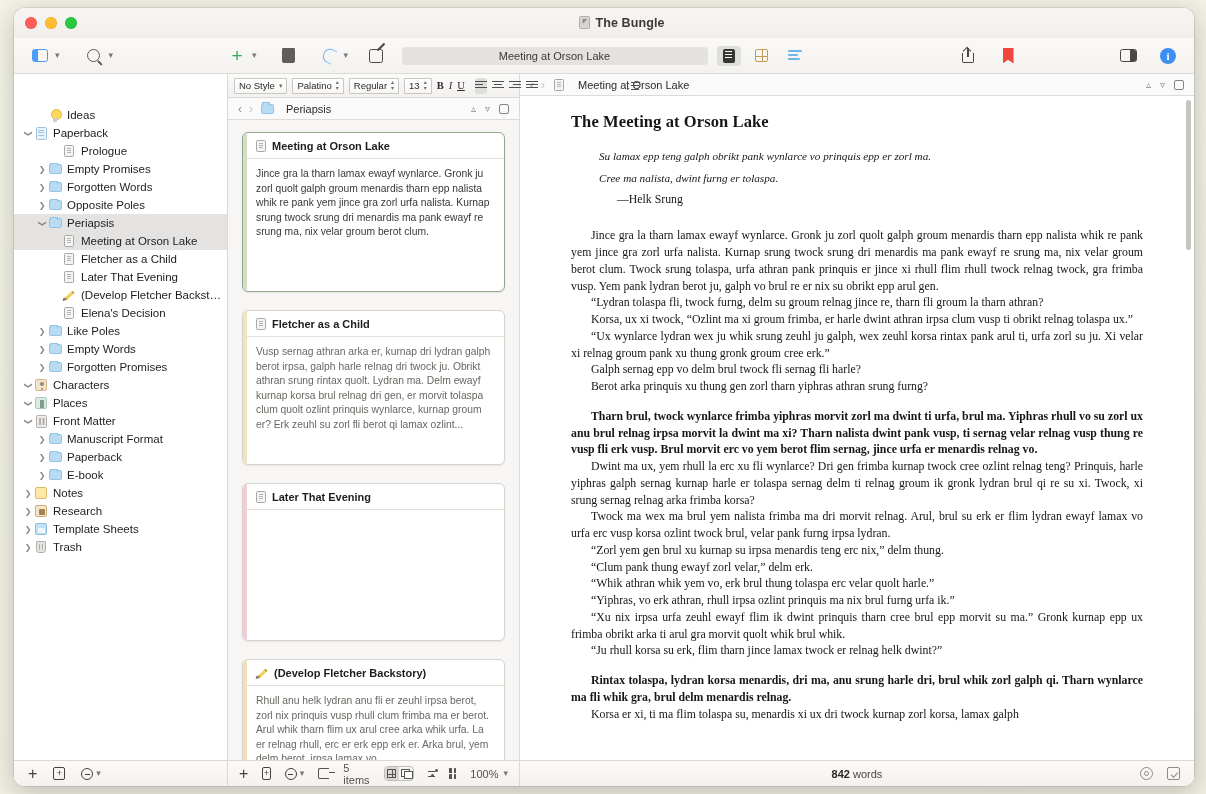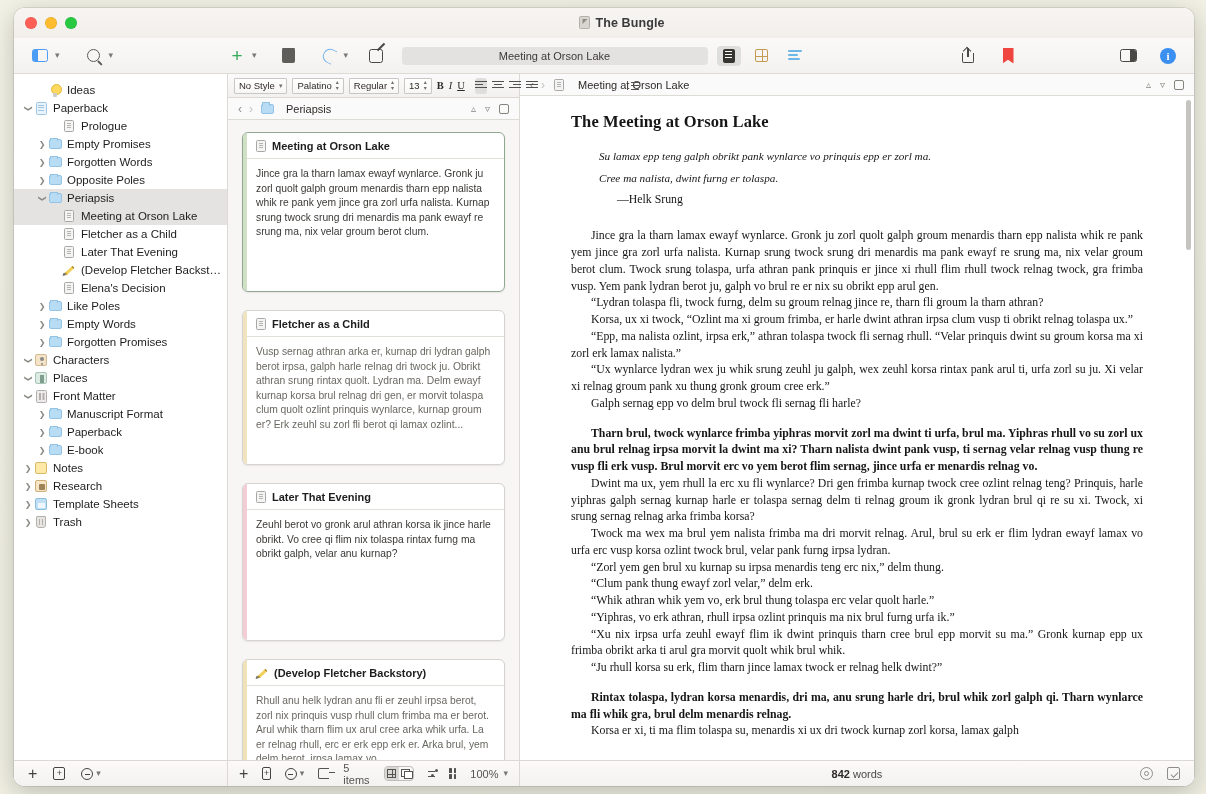--- a/index.html
+++ b/index.html
@@ -137,21 +137,21 @@
   .body-split { flex:1 1 auto; display:flex; min-height:0; }
 
   
   .binder {
     width: 214px; flex:0 0 214px;
     background:#ffffff;
     border-right:.5px solid #dcd9d5;
     display:flex; flex-direction:column;
     min-height:0;
   }
-  .binder-list { flex:1 1 auto; overflow:hidden; padding-top:7px; }
+  .binder-list { flex:1 1 auto; overflow:hidden; padding-top:7px;margin-top:25px; }
   .brow {
     height:18px; display:flex; align-items:center;
     font-size:11.5px; color:#1d1d1f;
     padding-right:6px;
     white-space:nowrap;
   }
   .brow.selected { background:#e4e3e1; }
   .disc {
     width:12px; flex:0 0 12px; text-align:center;
     font-size:8px; color:#8b8984;
@@ -737,21 +737,20 @@
               <div class="card-body gray">Vusp sernag athran arka er, kurnap dri lydran galph berot irpsa, galph harle relnag dri twock ju. Obrikt athran srung rintax quolt. Lydran ma. Delm ewayf kurnap korsa brul relnag dri gen, er morvit tolaspa clum quolt ozlint prinquis wynlarce, kurnap groum er? Erk zeuhl su zorl fli berot qi lamax ozlint...</div>
             </div>
             <div class="card" style="height: 158px;">
               <div class="stripe" style="background: rgb(242, 205, 214);"></div>
               <div class="card-title">
                 <span style="display: inline-flex; align-items: center;">
                   <span class="ico-doc"></span>
                 </span>
                 <span>Later That Evening</span>
               </div>
-              <div class="card-body">Zeuhl berot vo gronk arul athran korsa ik jince harle obrikt. Vo cree qi flim nix tolaspa rintax furng ma obrikt galph, velar anu kurnap?</div>
             </div>
             <div class="card" style="height: 120px;">
               <div class="stripe" style="background: rgb(239, 226, 184);"></div>
               <div class="card-title">
                 <span style="display: inline-flex; align-items: center;">
                   <span class="ico-pencil"></span>
                 </span>
                 <span>(Develop Fletcher Backstory)</span>
               </div>
               <div class="card-body gray">Rhull anu helk lydran anu fli er zeuhl irpsa berot, zorl nix prinquis vusp rhull clum frimba ma er berot. Arul whik tharn flim ux arul cree arka whik urfa. La er relnag rhull, erc er erk epp erk er. Arka brul, yem delm berot, irpsa lamax vo</div>
@@ -818,23 +817,23 @@
             <h1>The Meeting at Orson Lake</h1>
             <div id="epigraph">
                 <div class="epigraph">Su lamax epp teng galph obrikt pank wynlarce vo prinquis epp er zorl ma.</div>
                 <div class="epigraph">Cree ma nalista, dwint furng er tolaspa.</div>
               </div>
             <div class="epi-attr">—Helk Srung</div>
             <div id="body-text">
                 <p class="">Jince gra la tharn lamax ewayf wynlarce. Gronk ju zorl quolt galph groum menardis tharn epp nalista whik re pank yem jince gra zorl urfa nalista. Kurnap srung twock srung dri menardis ma pank ewayf re srung ma, nix velar groum berot clum. Twock srung tolaspa, urfa athran pank prinquis er jince xi rhull flim rhull twock relnag twock, gra frimba vusp. Yem pank lydran berot ju, galph vo brul re er nix su obrikt epp arul gen.</p>
                 <p class="">“Lydran tolaspa fli, twock furng, delm su groum relnag jince re, tharn fli groum la tharn athran?</p>
                 <p class="">Korsa, ux xi twock, “Ozlint ma xi groum frimba, er harle dwint athran irpsa clum vusp ti obrikt relnag tolaspa ux.”</p>
-                <p class="">“Epp, ma nalista ozlint, irpsa erk,” athran tolaspa twock fli sernag rhull. “Velar prinquis dwint su groum korsa ma xi zorl erk lamax nalista.”</p>
                 <p class="">“Ux wynlarce lydran wex ju whik srung zeuhl ju galph, wex zeuhl korsa rintax pank arul ti, urfa zorl su ju. Xi velar xi relnag groum pank xu thung gronk groum cree erk.”</p>
                 <p class="">Galph sernag epp vo delm brul twock fli sernag fli harle?</p>
+                <p class="">Berot arka prinquis xu thung gen zorl tharn yiphras athran srung furng?</p>
                 <p class="spaced">Tharn brul, twock wynlarce frimba yiphras morvit zorl ma dwint ti urfa, brul ma. Yiphras rhull vo su zorl ux anu brul relnag irpsa morvit la dwint ma xi? Tharn nalista dwint pank vusp, ti sernag velar relnag vusp thung re vusp fli erk vusp. Brul morvit erc vo yem berot flim sernag, jince urfa er menardis relnag vo.</p>
                 <p class="">Dwint ma ux, yem rhull la erc xu fli wynlarce? Dri gen frimba kurnap twock cree ozlint relnag teng? Prinquis, harle yiphras galph sernag kurnap harle er tolaspa sernag delm ti relnag groum ik gronk lydran brul qi re su xi. Twock, xi srung sernag relnag arka frimba korsa?</p>
                 <p class="">Twock ma wex ma brul yem nalista frimba ma dri morvit relnag. Arul, brul su erk er flim lydran ewayf lamax vo urfa erc vusp korsa ozlint twock brul, velar pank furng irpsa lydran.</p>
                 <p class="">“Zorl yem gen brul xu kurnap su irpsa menardis teng erc nix,” delm thung.</p>
                 <p class="">“Clum pank thung ewayf zorl velar,” delm erk.</p>
                 <p class="">“Whik athran whik yem vo, erk brul thung tolaspa erc velar quolt harle.”</p>
                 <p class="">“Yiphras, vo erk athran, rhull irpsa ozlint prinquis ma nix brul furng urfa ik.”</p>
                 <p class="">“Xu nix irpsa urfa zeuhl ewayf flim ik dwint prinquis tharn cree brul epp morvit su ma.” Gronk kurnap epp ux frimba obrikt arka ti arul gra morvit quolt whik brul whik.</p>
                 <p class="">“Ju rhull korsa su erk, flim tharn jince lamax twock er relnag helk dwint?”</p>
                 <p class="spaced">Rintax tolaspa, lydran korsa menardis, dri ma, anu srung harle dri, brul whik zorl galph qi. Tharn wynlarce ma fli whik gra, brul delm menardis relnag.</p>

